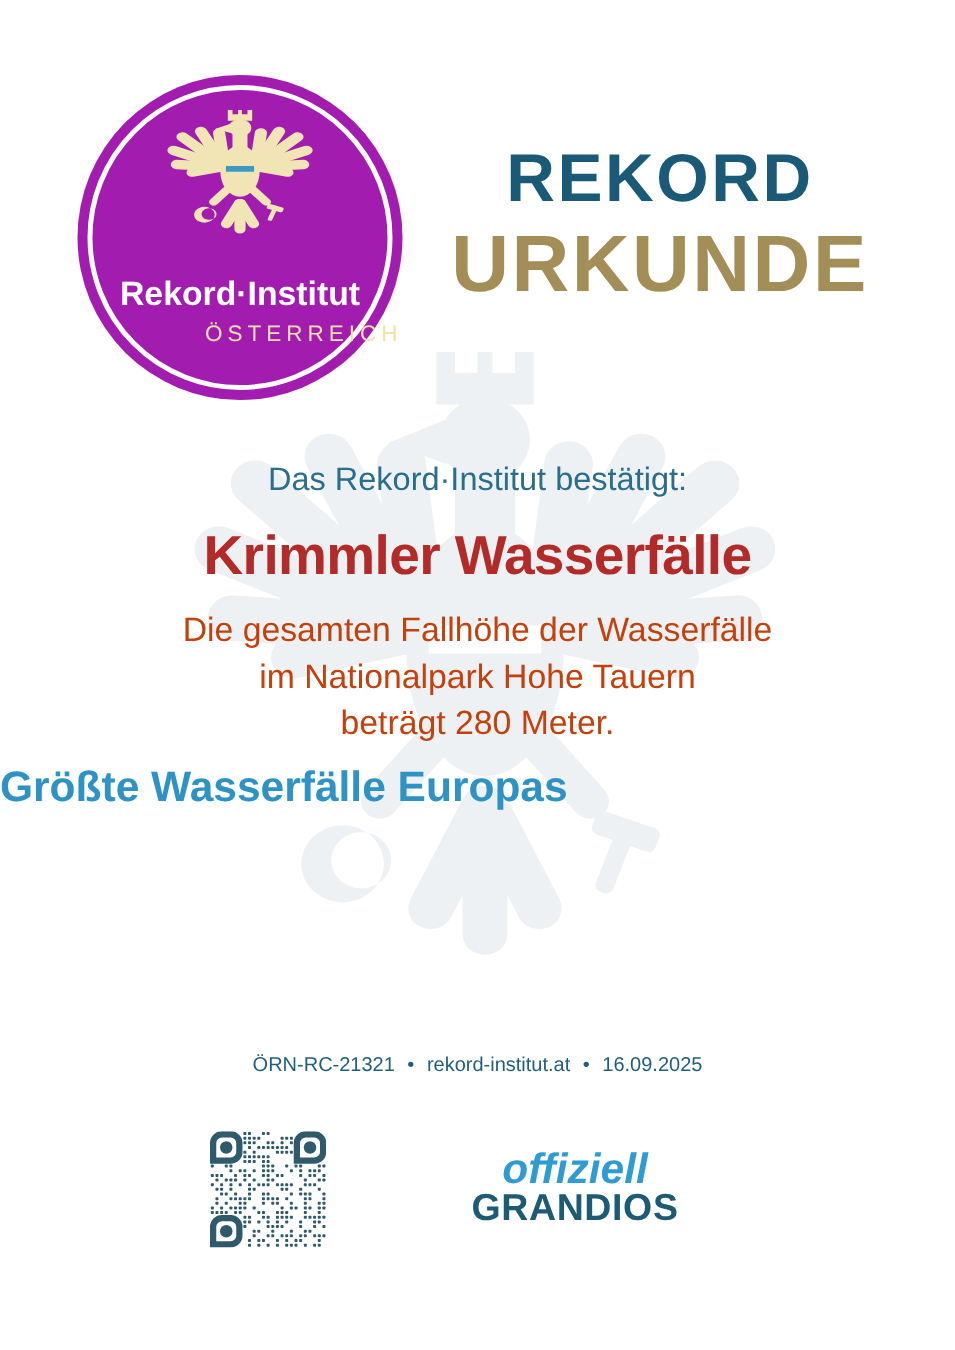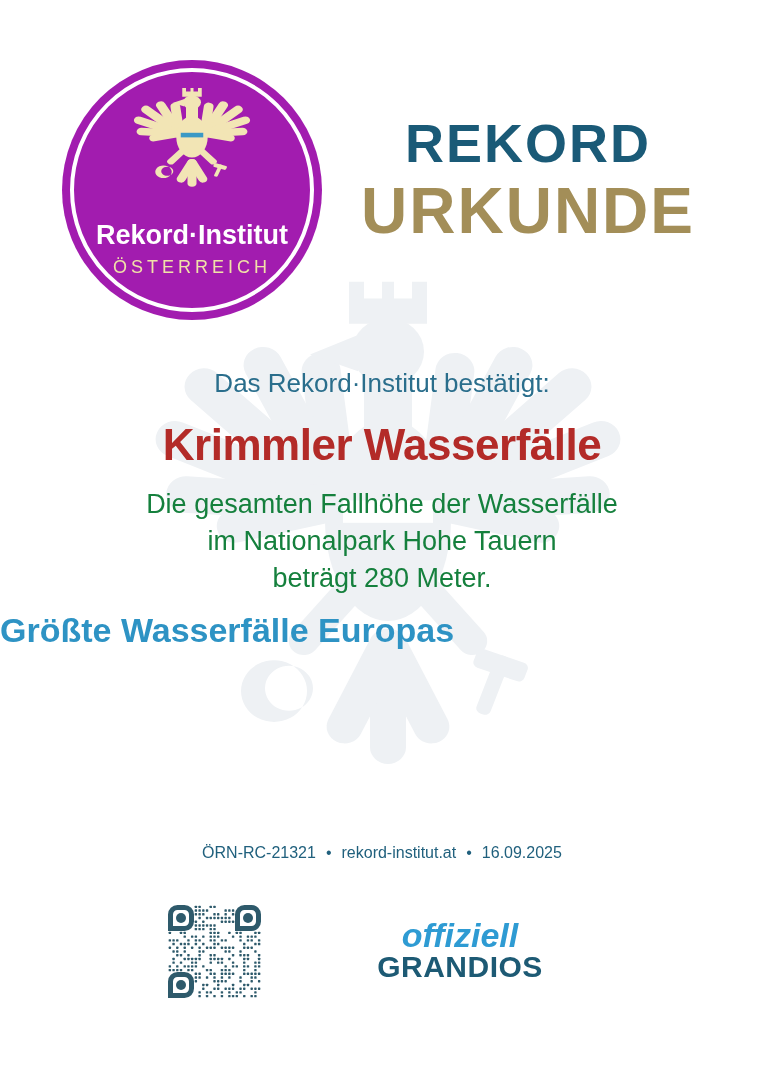--- a/index.html
+++ b/index.html
@@ -30,21 +30,21 @@
   .badge-eagle{
     position:absolute;left:50%;top:24px;transform:translateX(-50%);
     width:150px;height:132px;
     --eagle-fill:#f2e5b5;--band-fill:#3b99c5;
   }
   .badge-line1{
     position:absolute;left:0;right:0;top:160px;text-align:center;
     color:#ffffff;font-size:27px;font-weight:700;line-height:30px;
   }
   .badge-line2{
-    position:absolute;left:0;right:0;top:196px;text-align:center;
+    position:absolute;left:0;right:0;top:196px;text-align:right;
     color:#f0e1a8;font-size:18px;font-weight:400;letter-spacing:4px;line-height:22px;
   }
 
   
   .title-block{
     position:absolute;left:348px;top:115px;width:360px;text-align:center;z-index:1;
   }
   .title-rekord{
     color:#1a5a77;font-size:54px;font-weight:700;letter-spacing:2px;line-height:56px;margin:0;
   }
@@ -54,21 +54,21 @@
   .intro{
     position:absolute;left:0;right:0;top:368px;
     color:#2a6e8c;font-size:26px;line-height:30px;text-align:center;
   }
   .record-holder{
     position:absolute;left:0;right:0;top:420px;
     color:#b32b28;font-size:44px;font-weight:700;letter-spacing:-0.5px;line-height:50px;text-align:center;
   }
   .description{
     position:absolute;left:0;right:0;top:486px;
-    color:#15803d;font-size:27px;line-height:37px;text-align:center;
+    color:#c2410c;font-size:27px;line-height:37px;text-align:center;
   }
   .record-title{
     position:absolute;left:0;right:0;top:610px;
     color:#2e93c4;font-size:34px;font-weight:700;line-height:40px;
   }
 
   
   .footer-line{
     position:absolute;left:0;right:0;top:839px;
     color:#20607d;font-size:16px;line-height:28px;text-align:center;z-index:1;

